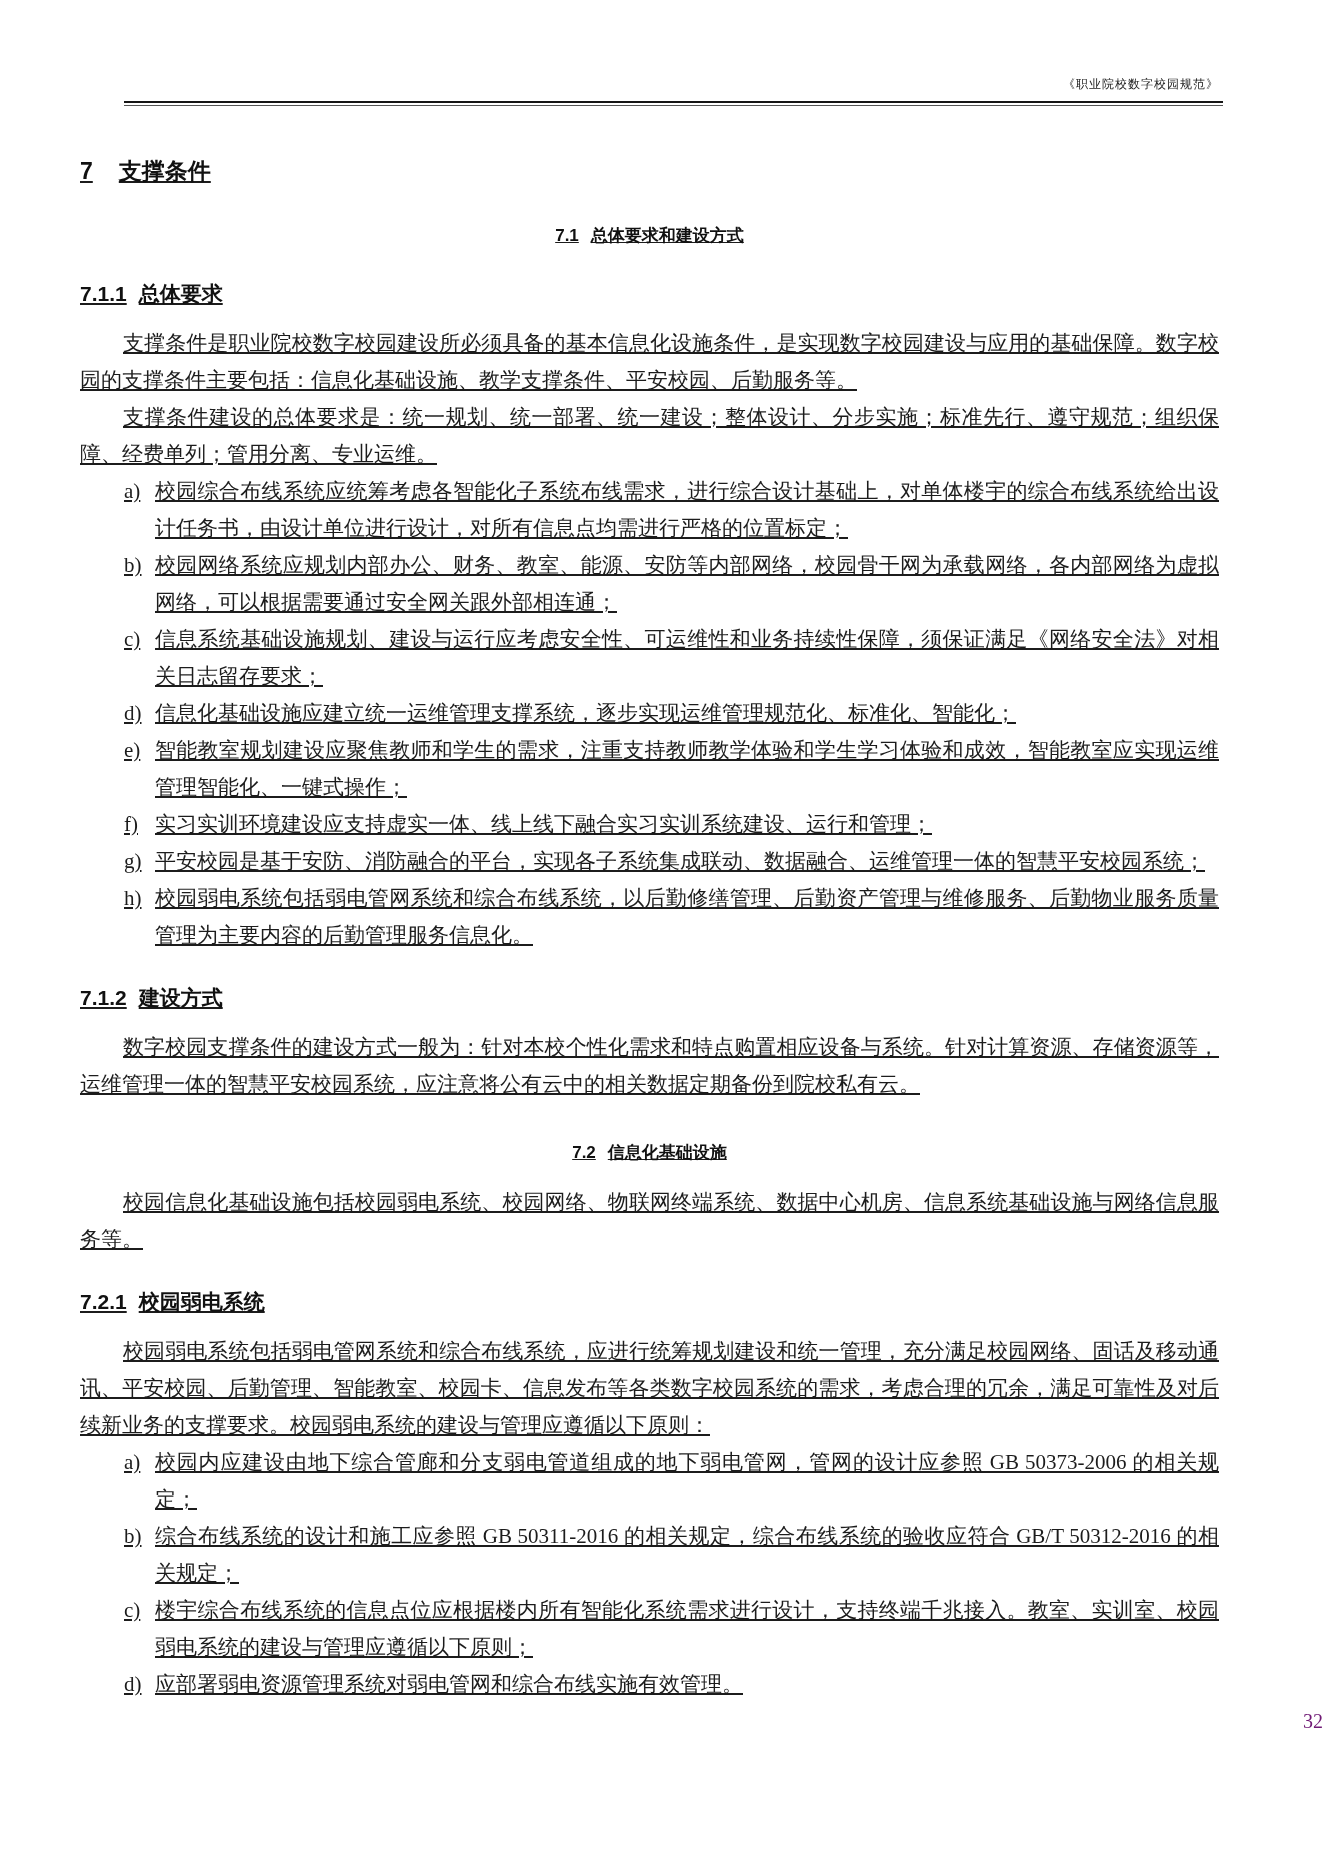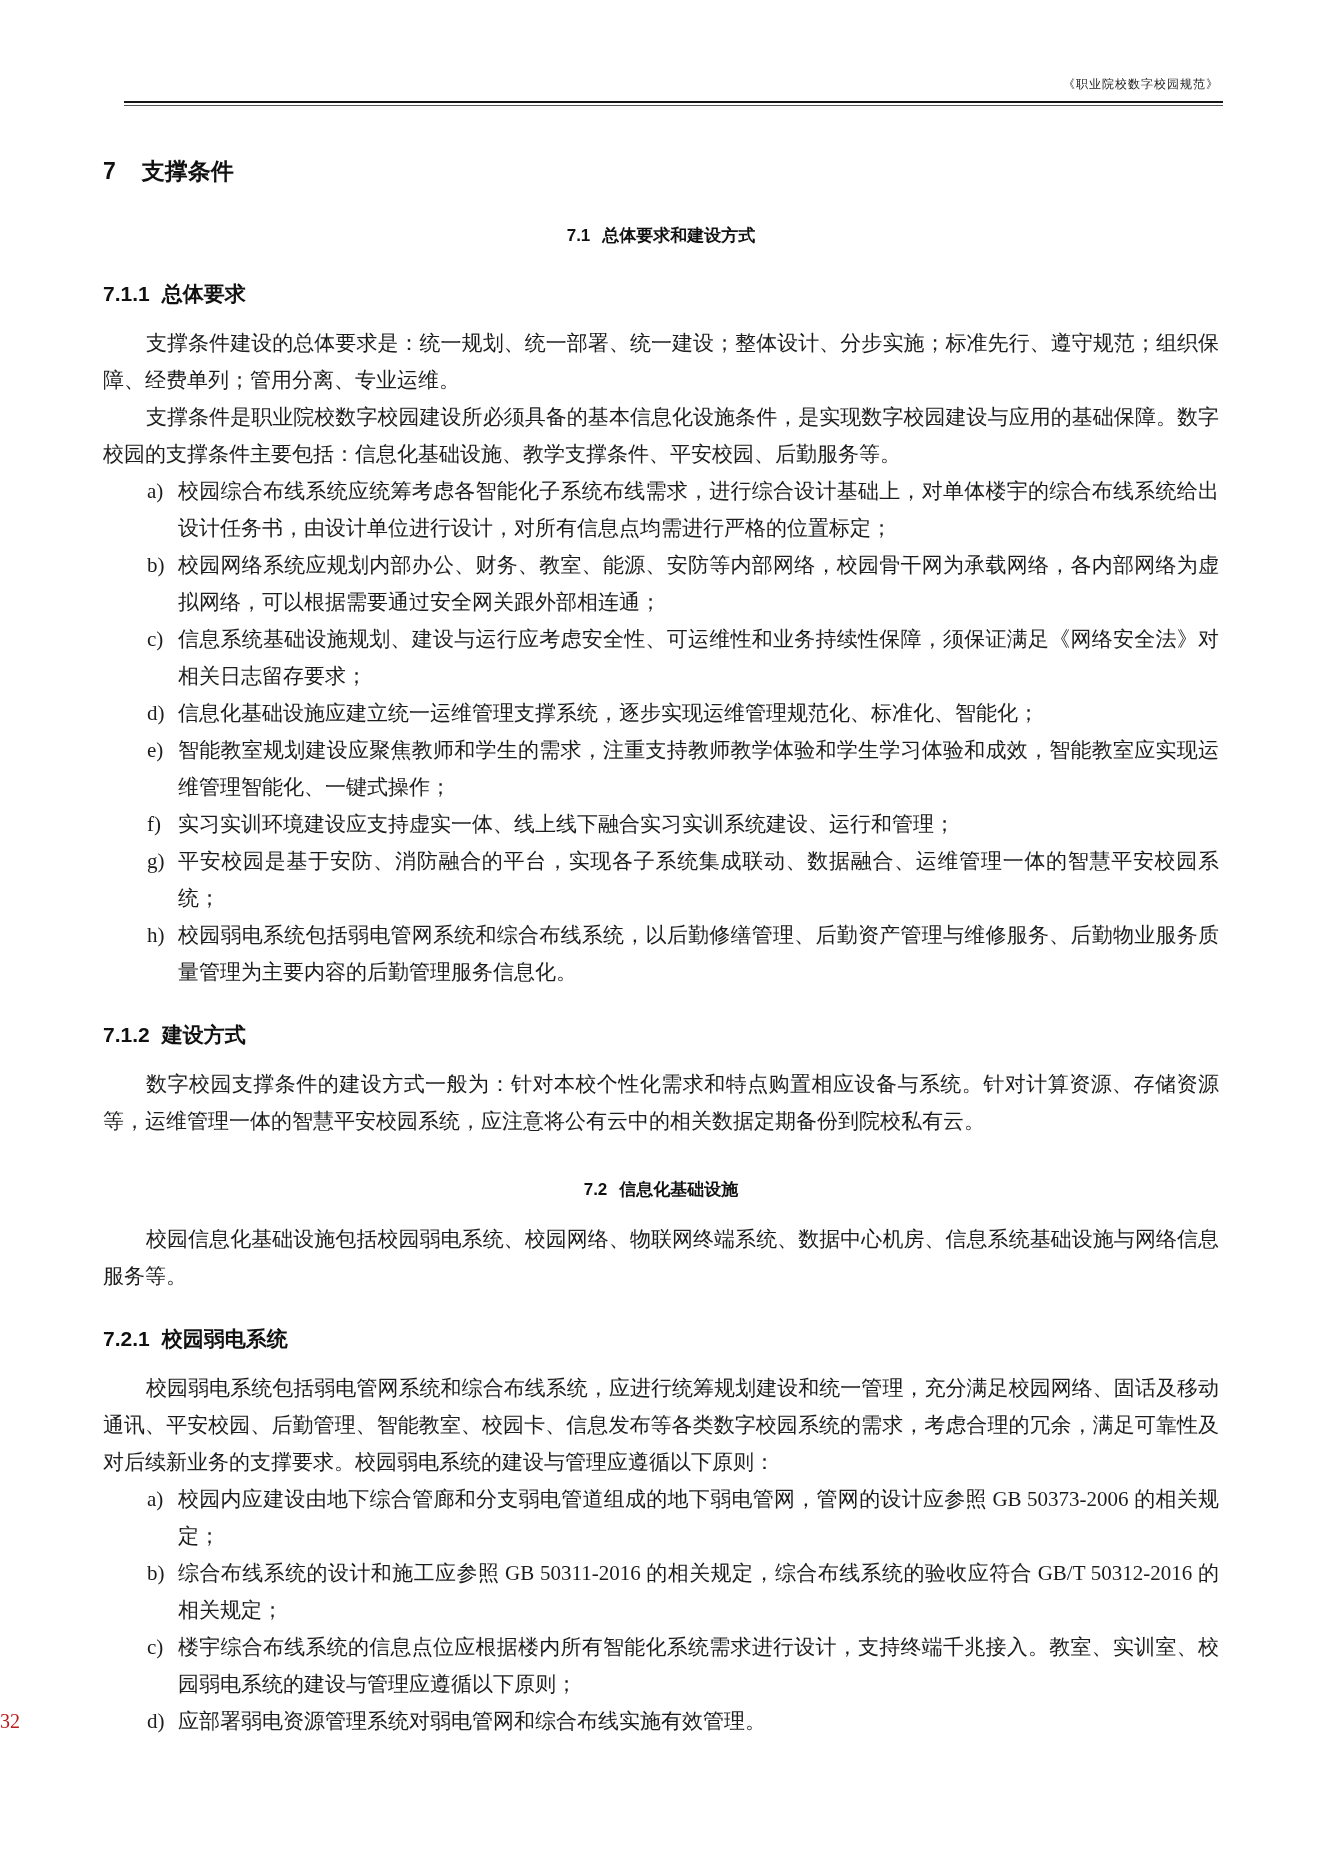--- a/index.html
+++ b/index.html
@@ -21,24 +21,25 @@
     color:#222;
   }
   .header-rule{
     margin:0 100px 0 124px;
     height:2px;
     border-top:2px solid #151515;
     border-bottom:1px solid #555;
   }
   
   .content{
-    margin:0 104px 0 103px;
+    margin:0 104px 0 80px;
     font-size:21px;
     line-height:37px;
     text-align:justify;
+    text-decoration:underline;
   }
   h1,h2,h3{
     font-family:"Liberation Sans","DejaVu Sans",sans-serif;
     font-weight:bold;
     color:#111;
     text-align:left;
   }
   h1{font-size:23px;margin:50px 0 0 0;line-height:30px;}
   h2{font-size:17px;margin:36px 0 0 0;line-height:28px;text-align:center;}
   h3{font-size:21px;margin:30px 0 0 0;line-height:28px;}
@@ -48,23 +49,23 @@
   .content p{margin:0;text-indent:43px;}
   
   ol.alpha{list-style:none;margin:0;padding:0 0 0 44px;}
   ol.alpha li{display:flex;align-items:flex-start;}
   .li-label{flex:0 0 31px;text-align:left;}
   .li-text{flex:1;text-align:justify;}
   
   .footer{
     position:absolute;
     left:0;top:1710px;width:100%;
-    text-align:left;
+    text-align:right;
     font-size:20px;
-    color:#b91c1c;
+    color:#701a75;
   }
 </style>
 </head>
 <body>
 
 <div class="page">
 
   <div class="header">
     <div class="header-title">《职业院校数字校园规范》</div>
     <div class="header-rule"></div>
@@ -78,22 +79,22 @@
 
     <h2>
       <span class="hnum-sub">7.1</span><span>总体要求和建设方式</span>
     </h2>
 
     <h3>
       <span class="hnum-sub">7.1.1</span><span>总体要求</span>
     </h3>
 
     <div class="p-group">
+      <p>支撑条件是职业院校数字校园建设所必须具备的基本信息化设施条件，是实现数字校园建设与应用的基础保障。数字校园的支撑条件主要包括：信息化基础设施、教学支撑条件、平安校园、后勤服务等。</p>
       <p>支撑条件建设的总体要求是：统一规划、统一部署、统一建设；整体设计、分步实施；标准先行、遵守规范；组织保障、经费单列；管用分离、专业运维。</p>
-      <p>支撑条件是职业院校数字校园建设所必须具备的基本信息化设施条件，是实现数字校园建设与应用的基础保障。数字校园的支撑条件主要包括：信息化基础设施、教学支撑条件、平安校园、后勤服务等。</p>
       <ol class="alpha">
         <li>
             <span class="li-label">a)</span>
             <span class="li-text">校园综合布线系统应统筹考虑各智能化子系统布线需求，进行综合设计基础上，对单体楼宇的综合布线系统给出设计任务书，由设计单位进行设计，对所有信息点均需进行严格的位置标定；</span>
           </li>
         <li>
             <span class="li-label">b)</span>
             <span class="li-text">校园网络系统应规划内部办公、财务、教室、能源、安防等内部网络，校园骨干网为承载网络，各内部网络为虚拟网络，可以根据需要通过安全网关跟外部相连通；</span>
           </li>
         <li>

